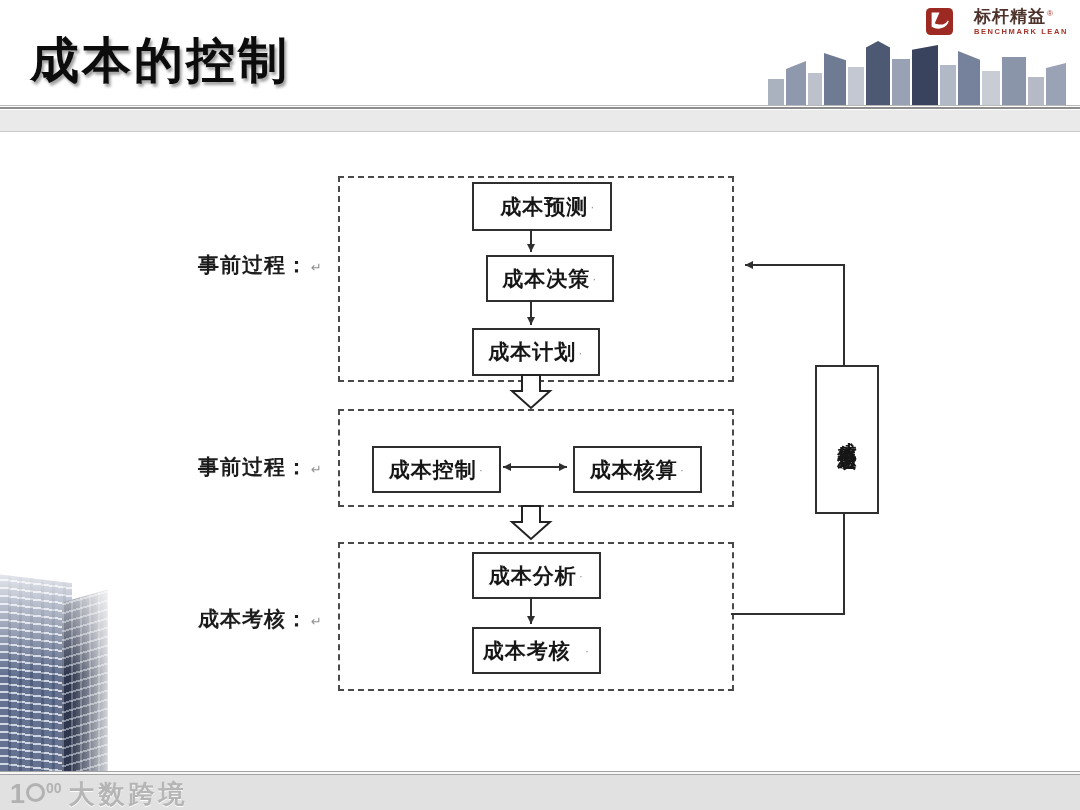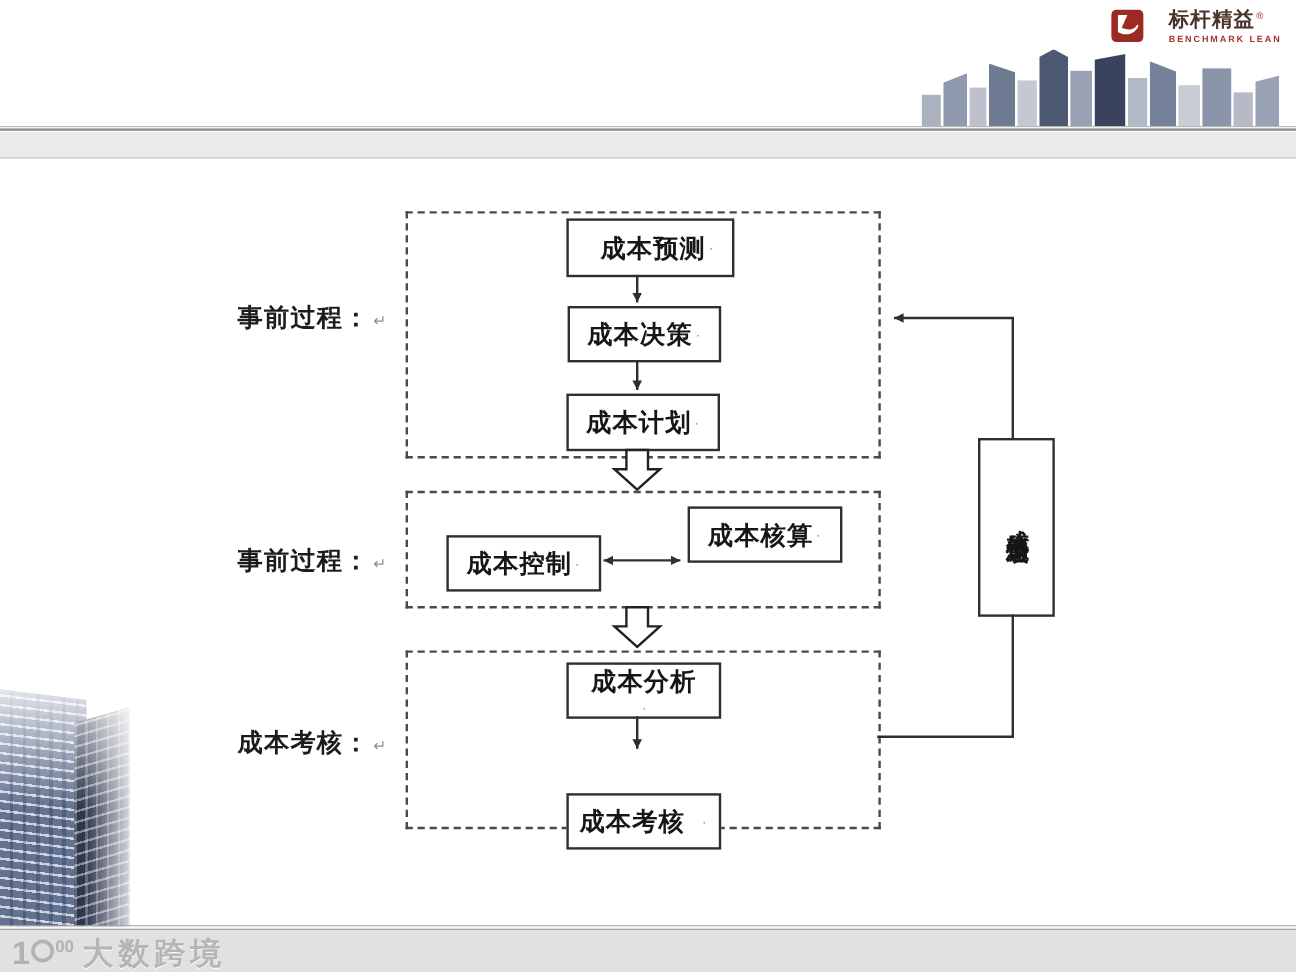--- a/index.html
+++ b/index.html
@@ -87,20 +87,21 @@
                    margin-left:1px; margin-top:2px; }
   .wm-logo .sup  { font-size:14px; margin-left:1px; }
   .wm-text { font-size:26px; font-weight:700; color:#b5b5b5; letter-spacing:4px;
              text-shadow:0 1px 0 rgba(255,255,255,.9); }
 </style>
 </head>
 <body>
 
 <div class="slide">
 
+  <div class="title">成本的控制</div>
 
   <div class="skyline">
     <div style="width:16px;height:26px;background:#aab2c0;"></div>
     <div style="width:20px;height:44px;background:#8e99ad;clip-path:polygon(0 18%,100% 0,100% 100%,0 100%);"></div>
     <div style="width:14px;height:32px;background:#bcc1cb;"></div>
     <div style="width:22px;height:52px;background:#6f7a93;clip-path:polygon(0 0,100% 14%,100% 100%,0 100%);"></div>
     <div style="width:16px;height:38px;background:#c3c8d2;"></div>
     <div style="width:24px;height:64px;background:#4d5872;clip-path:polygon(50% 0,100% 10%,100% 100%,0 100%,0 10%);"></div>
     <div style="width:18px;height:46px;background:#99a2b4;"></div>
     <div style="width:26px;height:60px;background:#39435d;clip-path:polygon(0 8%,100% 0,100% 100%,0 100%);"></div>
@@ -140,41 +141,41 @@
     <span>事前过程：</span><span class="return-mark">↵</span>
   </div>
   <div class="stage-label" style="left:198px; top:605px;">
     <span>成本考核：</span><span class="return-mark">↵</span>
   </div>
 
   <div class="node" style="left:472px; top:182px; width:124px; height:45px;padding-left:12px;">
     <span>成本预测</span>
       <span class="para-mark">·</span>
   </div>
-  <div class="node" style="left:473px; top:255px; width:124px; height:43px;">
+  <div class="node" style="left:486px; top:255px; width:124px; height:43px;">
     <span>成本决策</span>
       <span class="para-mark">·</span>
   </div>
   <div class="node" style="left:472px; top:328px; width:124px; height:44px;">
     <span>成本计划</span>
       <span class="para-mark">·</span>
   </div>
   <div class="node" style="left:372px; top:446px; width:125px; height:43px;">
     <span>成本控制</span>
       <span class="para-mark">·</span>
   </div>
-  <div class="node" style="left:573px; top:422px; width:125px; height:43px;">
+  <div class="node" style="left:573px; top:446px; width:125px; height:43px;">
     <span>成本核算</span>
       <span class="para-mark">·</span>
   </div>
-  <div class="node" style="left:472px; top:552px; width:125px; height:43px;flex-direction:column;">
+  <div class="node" style="left:472px; top:552px; width:125px; height:43px;">
     <span>成本分析</span>
       <span class="para-mark">·</span>
   </div>
-  <div class="node" style="left:472px; top:661px; width:125px; height:43px;gap:12px;">
+  <div class="node" style="left:472px; top:627px; width:125px; height:43px;gap:12px;">
     <span>成本考核</span>
       <span class="para-mark">·</span>
   </div>
 
   <div class="feedback-node" style="left:815px; top:365px; width:60px; height:145px;">
     <span class="feedback-text">成本信息返馈</span>
     <span class="para-mark" style="margin:0;">·</span>
   </div>
 
   <svg class="connectors" viewBox="0 0 1080 810">

